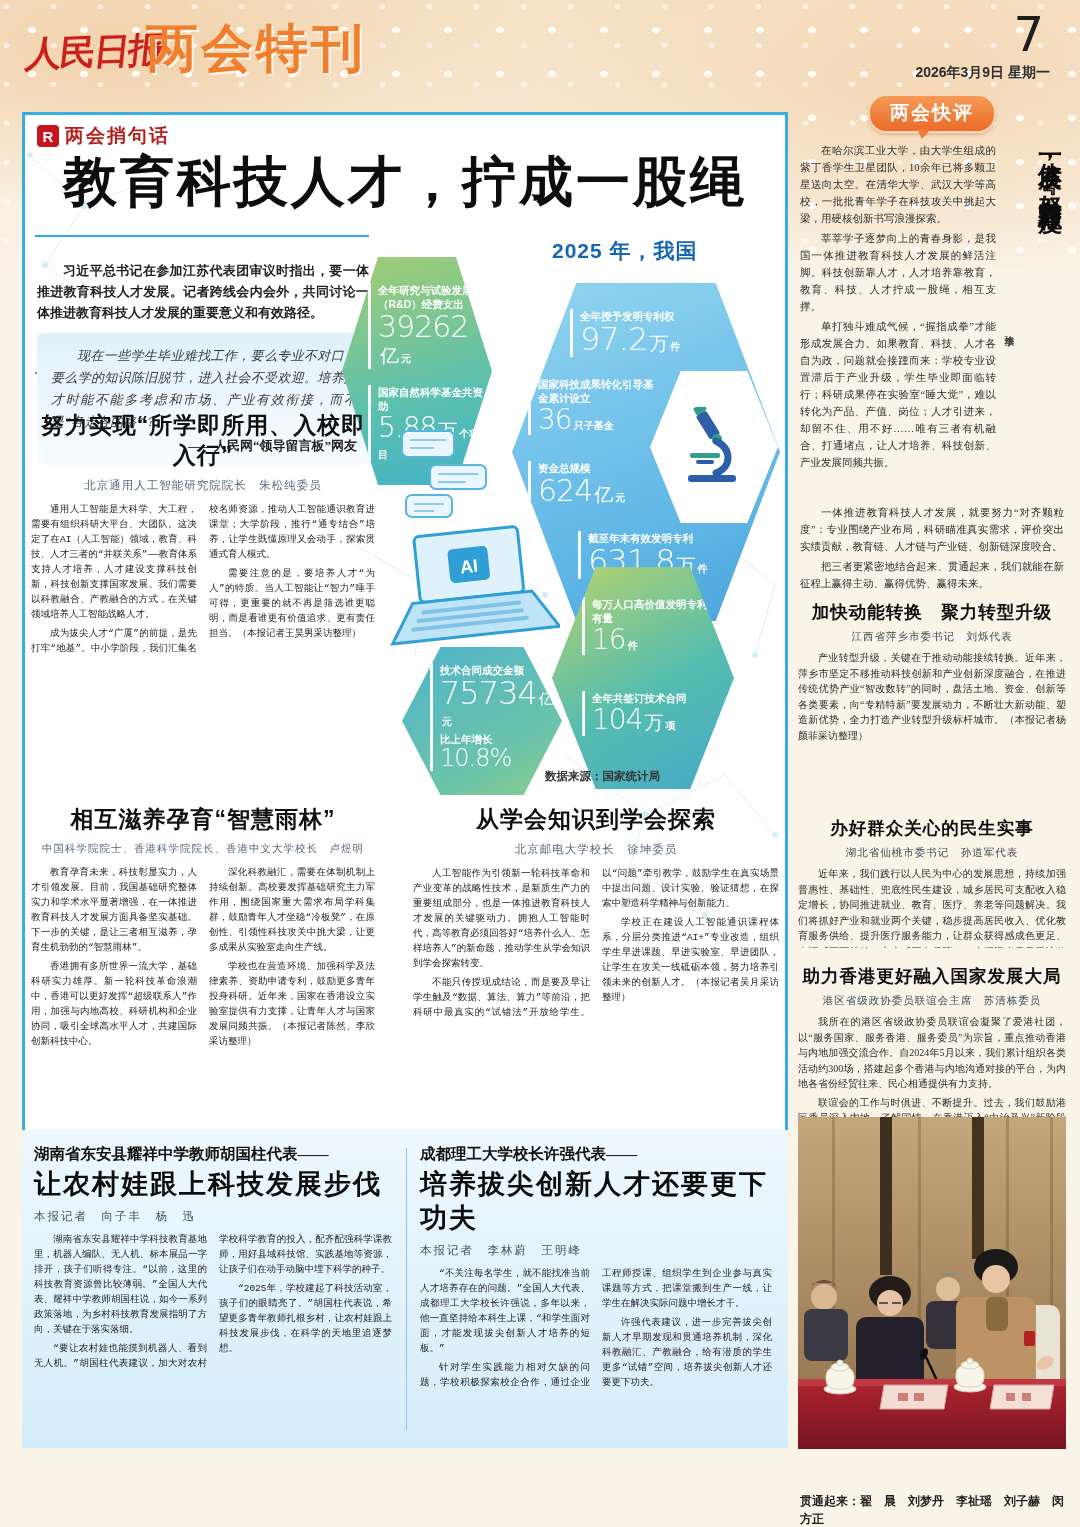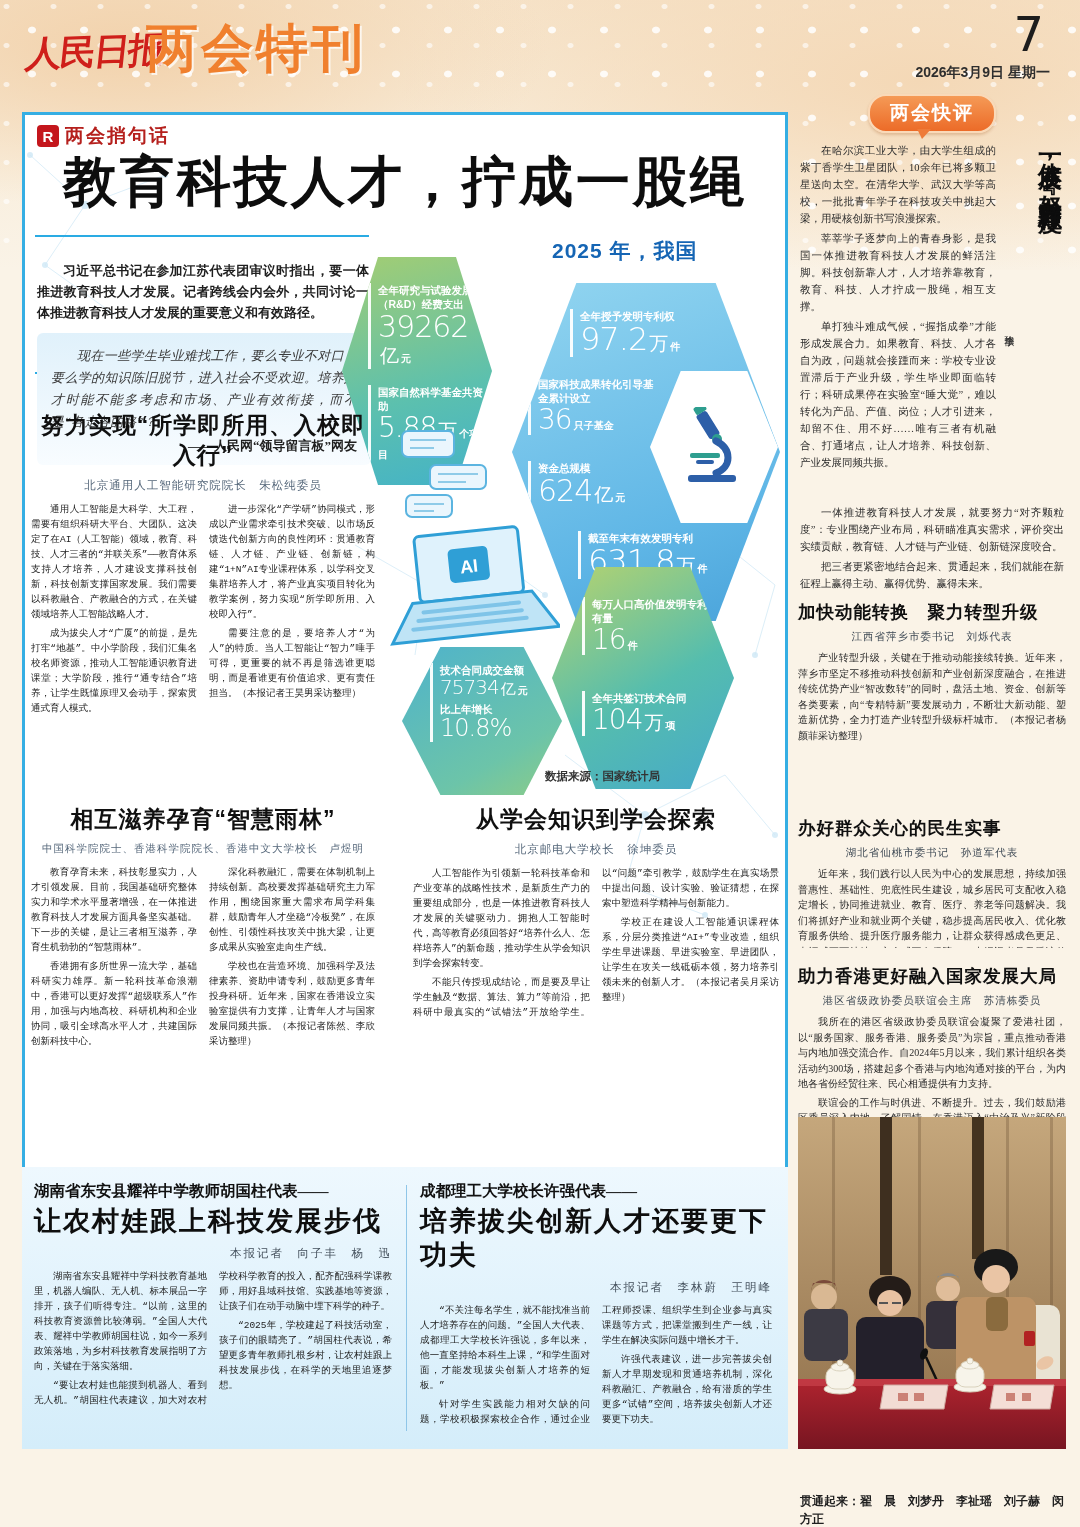--- a/index.html
+++ b/index.html
@@ -57,45 +57,45 @@
   .hexC{left:212px;top:340px;width:182px;height:222px;background:linear-gradient(150deg,#b7d36e 0%,#55bdae 55%,#46a9ca 100%);}
   .hexD{left:62px;top:420px;width:160px;height:148px;background:linear-gradient(150deg,#4fb3cb 0%,#6cc4a9 70%,#8ccc87 100%);}
   .hexW{left:138px;top:88px;width:128px;height:152px;background:#fff;display:flex;align-items:center;justify-content:center;}
   .stat{border-left:3px solid rgba(255,255,255,.95);padding-left:7px;position:absolute;}
   .s-lab{font:700 10.5px/1.35 "Liberation Sans","DejaVu Sans",sans-serif;}
   .s-val{font:300 32px/1.05 "DejaVu Sans",sans-serif;letter-spacing:-1px;}
   .s-ub{font:400 19px "Liberation Sans",sans-serif;margin-left:2px;}
   .s-us{font:700 10px "Liberation Sans",sans-serif;margin-left:2px;}
   .src{position:absolute;left:205px;top:542px;font:700 11.5px "Liberation Sans","DejaVu Sans",sans-serif;color:#333;}
   
-  .bottompanel{position:absolute;left:22px;top:1167px;width:766px;height:282px;
+  .bottompanel{position:absolute;left:22px;top:1130px;width:766px;height:318px;
                background:linear-gradient(180deg,#eef8fe 0%,#d4edfa 100%);}
   .kicker{font:700 15.5px/1.3 "Liberation Serif",serif;color:#111;}
   .btitle{font:900 27px/1.25 "Liberation Serif","DejaVu Serif",serif;color:#0e0e0e;letter-spacing:2px;margin-top:4px;}
-  .bbyline{text-align:right;font-size:11.5px;color:#44505c;margin:7px 0 8px;letter-spacing:2px;}
+  .bbyline{text-align:left;font-size:11.5px;color:#44505c;margin:7px 0 8px;letter-spacing:2px;}
   .bdivider{position:absolute;left:384px;top:18px;bottom:18px;width:1px;background:#8fc6e8;}
   
   .rightcol{position:absolute;left:796px;top:0;width:272px;height:1527px;}
   .kuaiping{position:absolute;left:50%;transform:translateX(-50%);top:94px;padding:4px 20px 5px;
             background:linear-gradient(180deg,#f59a56,#ec6b28);border:2px solid #fad9b8;border-radius:18px;
             color:#fff;font:900 19px "Liberation Sans","DejaVu Sans",sans-serif;letter-spacing:2px;white-space:nowrap;
             box-shadow:0 2px 3px rgba(160,80,20,.25);}
   .kuaiping::after{content:"";position:absolute;left:38%;bottom:-8px;width:14px;height:10px;
             background:#ee7b39;clip-path:polygon(0 0,100% 0,35% 100%);}
   .comm-flex{position:absolute;left:4px;top:142px;width:264px;height:356px;display:flex;gap:8px;}
   .comm-paras{flex:1;font-size:10.5px;line-height:1.62;text-align:justify;color:#2c2c2c;overflow:hidden;}
   .comm-paras p, .comm-extra p{margin:0 0 3px;text-indent:2em;}
   .vwrap{width:60px;position:relative;}
   .vtitle{writing-mode:vertical-rl;font:900 24px/1.15 "Liberation Sans","DejaVu Sans",sans-serif;
           color:#0d0d0d;letter-spacing:2px;margin:0 0 0 auto;}
   .vauthor{position:absolute;left:-2px;top:186px;writing-mode:vertical-rl;font-size:10px;color:#333;}
   .comm-extra{position:absolute;left:4px;top:504px;width:264px;height:90px;font-size:10.5px;line-height:1.62;
           text-align:justify;color:#2c2c2c;overflow:hidden;}
   .sec{position:absolute;left:2px;width:268px;}
-  .sec-title{font:900 17.5px "Liberation Sans","DejaVu Sans",sans-serif;color:#0f0f0f;letter-spacing:1px;}
+  .sec-title{text-align:center;font:900 17.5px "Liberation Sans","DejaVu Sans",sans-serif;color:#0f0f0f;letter-spacing:1px;}
   .sec-byline{text-align:center;font-size:10.5px;color:#3f4a55;margin:6px 0;letter-spacing:1px;}
   .sec-body{font-size:10px;line-height:1.55;text-align:justify;color:#2a2a2a;overflow:hidden;}
   .sec-body p{margin:0 0 3px;text-indent:2em;}
   .photo{position:absolute;left:2px;top:1117px;width:268px;height:332px;overflow:hidden;background:#9c7b54;}
   .caption{position:absolute;left:4px;top:1452px;width:264px;font-size:10.5px;color:#333;line-height:1.4;}
   .capcredit{text-align:right;font-weight:700;}
   .credits{position:absolute;left:4px;top:1492px;width:264px;
            font:700 12px/1.5 "Liberation Sans","DejaVu Sans",sans-serif;color:#1f1f1f;}
 </style>
 </head>
@@ -194,21 +194,21 @@
           </div>
           <div class="stat" style="left:30px;top:124px;width:126px;">
             <div class="s-lab">全年共签订技术合同</div>
             <div><span class="s-val" style="font-size:28px">104</span><span class="s-ub">万</span><span class="s-us">项</span></div>
           </div>
         </div>
 
         <div class="hex hexD">
           <div class="stat" style="left:28px;top:16px;width:116px;">
             <div class="s-lab">技术合同成交金额</div>
-            <div><span class="s-val" style="font-size:20px">75734</span><span class="s-ub" style="font-size:15px">亿</span><span class="s-us">元</span></div>
+            <div><span class="s-val" style="font-size:32px">75734</span><span class="s-ub" style="font-size:15px">亿</span><span class="s-us">元</span></div>
             <div class="s-lab" style="margin-top:3px">比上年增长</div>
             <div><span class="s-val" style="font-size:24px">10.8%</span></div>
           </div>
         </div>
 
         <svg style="position:absolute;left:56px;top:200px" width="100" height="96" viewBox="0 0 100 96">
           <g fill="#eaf6fd" stroke="#5bb4e0" stroke-width="2">
             <rect x="6" y="4" width="52" height="26" rx="6"></rect>
             <rect x="34" y="38" width="56" height="24" rx="6"></rect>
             <rect x="10" y="68" width="46" height="22" rx="6"></rect>
@@ -233,21 +233,20 @@
 
         <div class="src">数据来源：国家统计局</div>
       </div>
 
       <div class="art" style="left:6px;top:296px;width:344px;">
         <div class="art-title">努力实现“所学即所用、入校即入行”</div>
         <div class="art-byline">北京通用人工智能研究院院长　朱松纯委员</div>
         <div class="art-body" style="height:292px;">
           <p>通用人工智能是大科学、大工程，需要有组织科研大平台、大团队。这决定了在AI（人工智能）领域，教育、科技、人才三者的“并联关系”——教育体系支持人才培养，人才建设支撑科技创新，科技创新支撑国家发展。我们需要以科教融合、产教融合的方式，在关键领域培养人工智能战略人才。</p>
           <p>成为拔尖人才“广厦”的前提，是先打牢“地基”。中小学阶段，我们汇集名校名师资源，推动人工智能通识教育进课堂；大学阶段，推行“通专结合”培养，让学生既懂原理又会动手，探索贯通式育人模式。</p>
-          <p>进一步深化“产学研”协同模式，形成以产业需求牵引技术突破、以市场反馈迭代创新方向的良性闭环：贯通教育链、人才链、产业链、创新链，构建“1+N”AI专业课程体系，以学科交叉集群培养人才，将产业真实项目转化为教学案例，努力实现“所学即所用、入校即入行”。</p>
           <p>需要注意的是，要培养人才“为人”的特质。当人工智能让“智力”唾手可得，更重要的就不再是筛选谁更聪明，而是看谁更有价值追求、更有责任担当。（本报记者王昊男采访整理）</p>
         </div>
       </div>
 
       <div class="art" style="left:6px;top:690px;width:344px;">
         <div class="art-title">相互滋养孕育“智慧雨林”</div>
         <div class="art-byline" style="font-size:10.5px">中国科学院院士、香港科学院院长、香港中文大学校长　卢煜明</div>
         <div class="art-body" style="height:360px;">
           <p>教育孕育未来，科技彰显实力，人才引领发展。目前，我国基础研究整体实力和学术水平显著增强，在一体推进教育科技人才发展方面具备坚实基础。下一步的关键，是让三者相互滋养，孕育生机勃勃的“智慧雨林”。</p>
           <p>香港拥有多所世界一流大学，基础科研实力雄厚。新一轮科技革命浪潮中，香港可以更好发挥“超级联系人”作用，加强与内地高校、科研机构和企业协同，吸引全球高水平人才，共建国际创新科技中心。</p>

